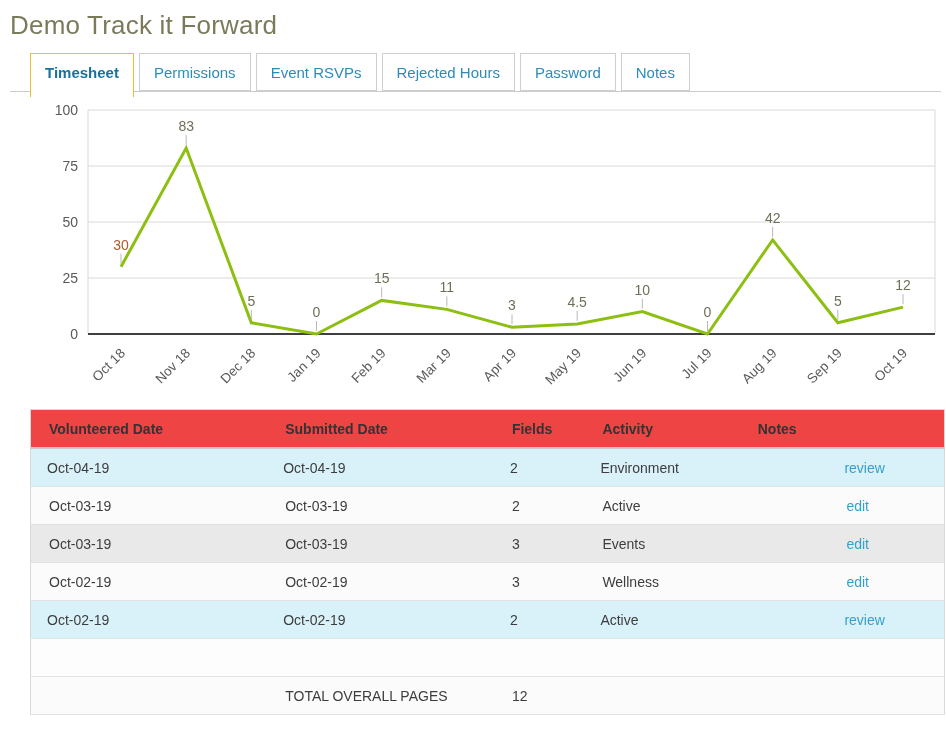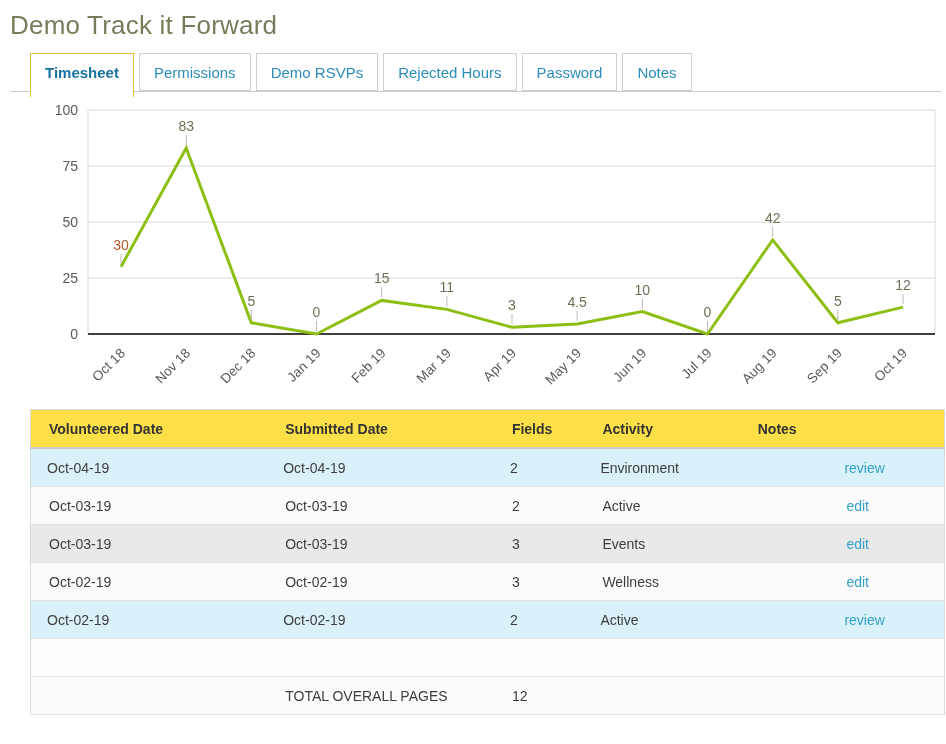--- a/index.html
+++ b/index.html
@@ -60,21 +60,21 @@
     border: 1px solid #d9d9d9;
     font-size: 14px;
     color: #3d3d3d;
   }
   table.timesheet th {
     text-align: left;
     font-weight: bold;
     color: #333333;
     padding: 11px 8px 10px 18px;
     border-bottom: 2px solid #c9c9c9;
-    background: #fde047;
+    background: #ef4444;
     height: 37px;
   }
   table.timesheet td {
     padding: 11px 8px 10px 18px;
     height: 37px;
     border-bottom: 1px solid #e2e2e2;
     vertical-align: middle;
   }
   tr.bg-blue  td { background: #d9f1f9; padding-left: 16px; }
   tr.bg-white td { background: #fbfbfb; }
@@ -86,21 +86,21 @@
 </style>
 </head>
 <body>
 
 <h1 class="page-title">Demo Track it Forward</h1>
 
 <div class="tab-underline"></div>
 <div class="tab-bar">
     <div class="tab active">Timesheet</div>
     <div class="tab">Permissions</div>
-    <div class="tab">Demo RSVPs</div>
+    <div class="tab">Event RSVPs</div>
     <div class="tab">Rejected Hours</div>
     <div class="tab">Password</div>
     <div class="tab">Notes</div>
   </div>
 
 <div class="chart-wrap">
   <svg width="931" height="300" viewBox="0 0 931 300" xmlns="http://www.w3.org/2000/svg">
       <text x="68" y="241" text-anchor="end" font-size="14" fill="#595959">0</text>
       <line x1="78" x2="925" y1="180" y2="180" stroke="#d9d9d9" stroke-width="1"></line>
       <text x="68" y="185" text-anchor="end" font-size="14" fill="#595959">25</text>

